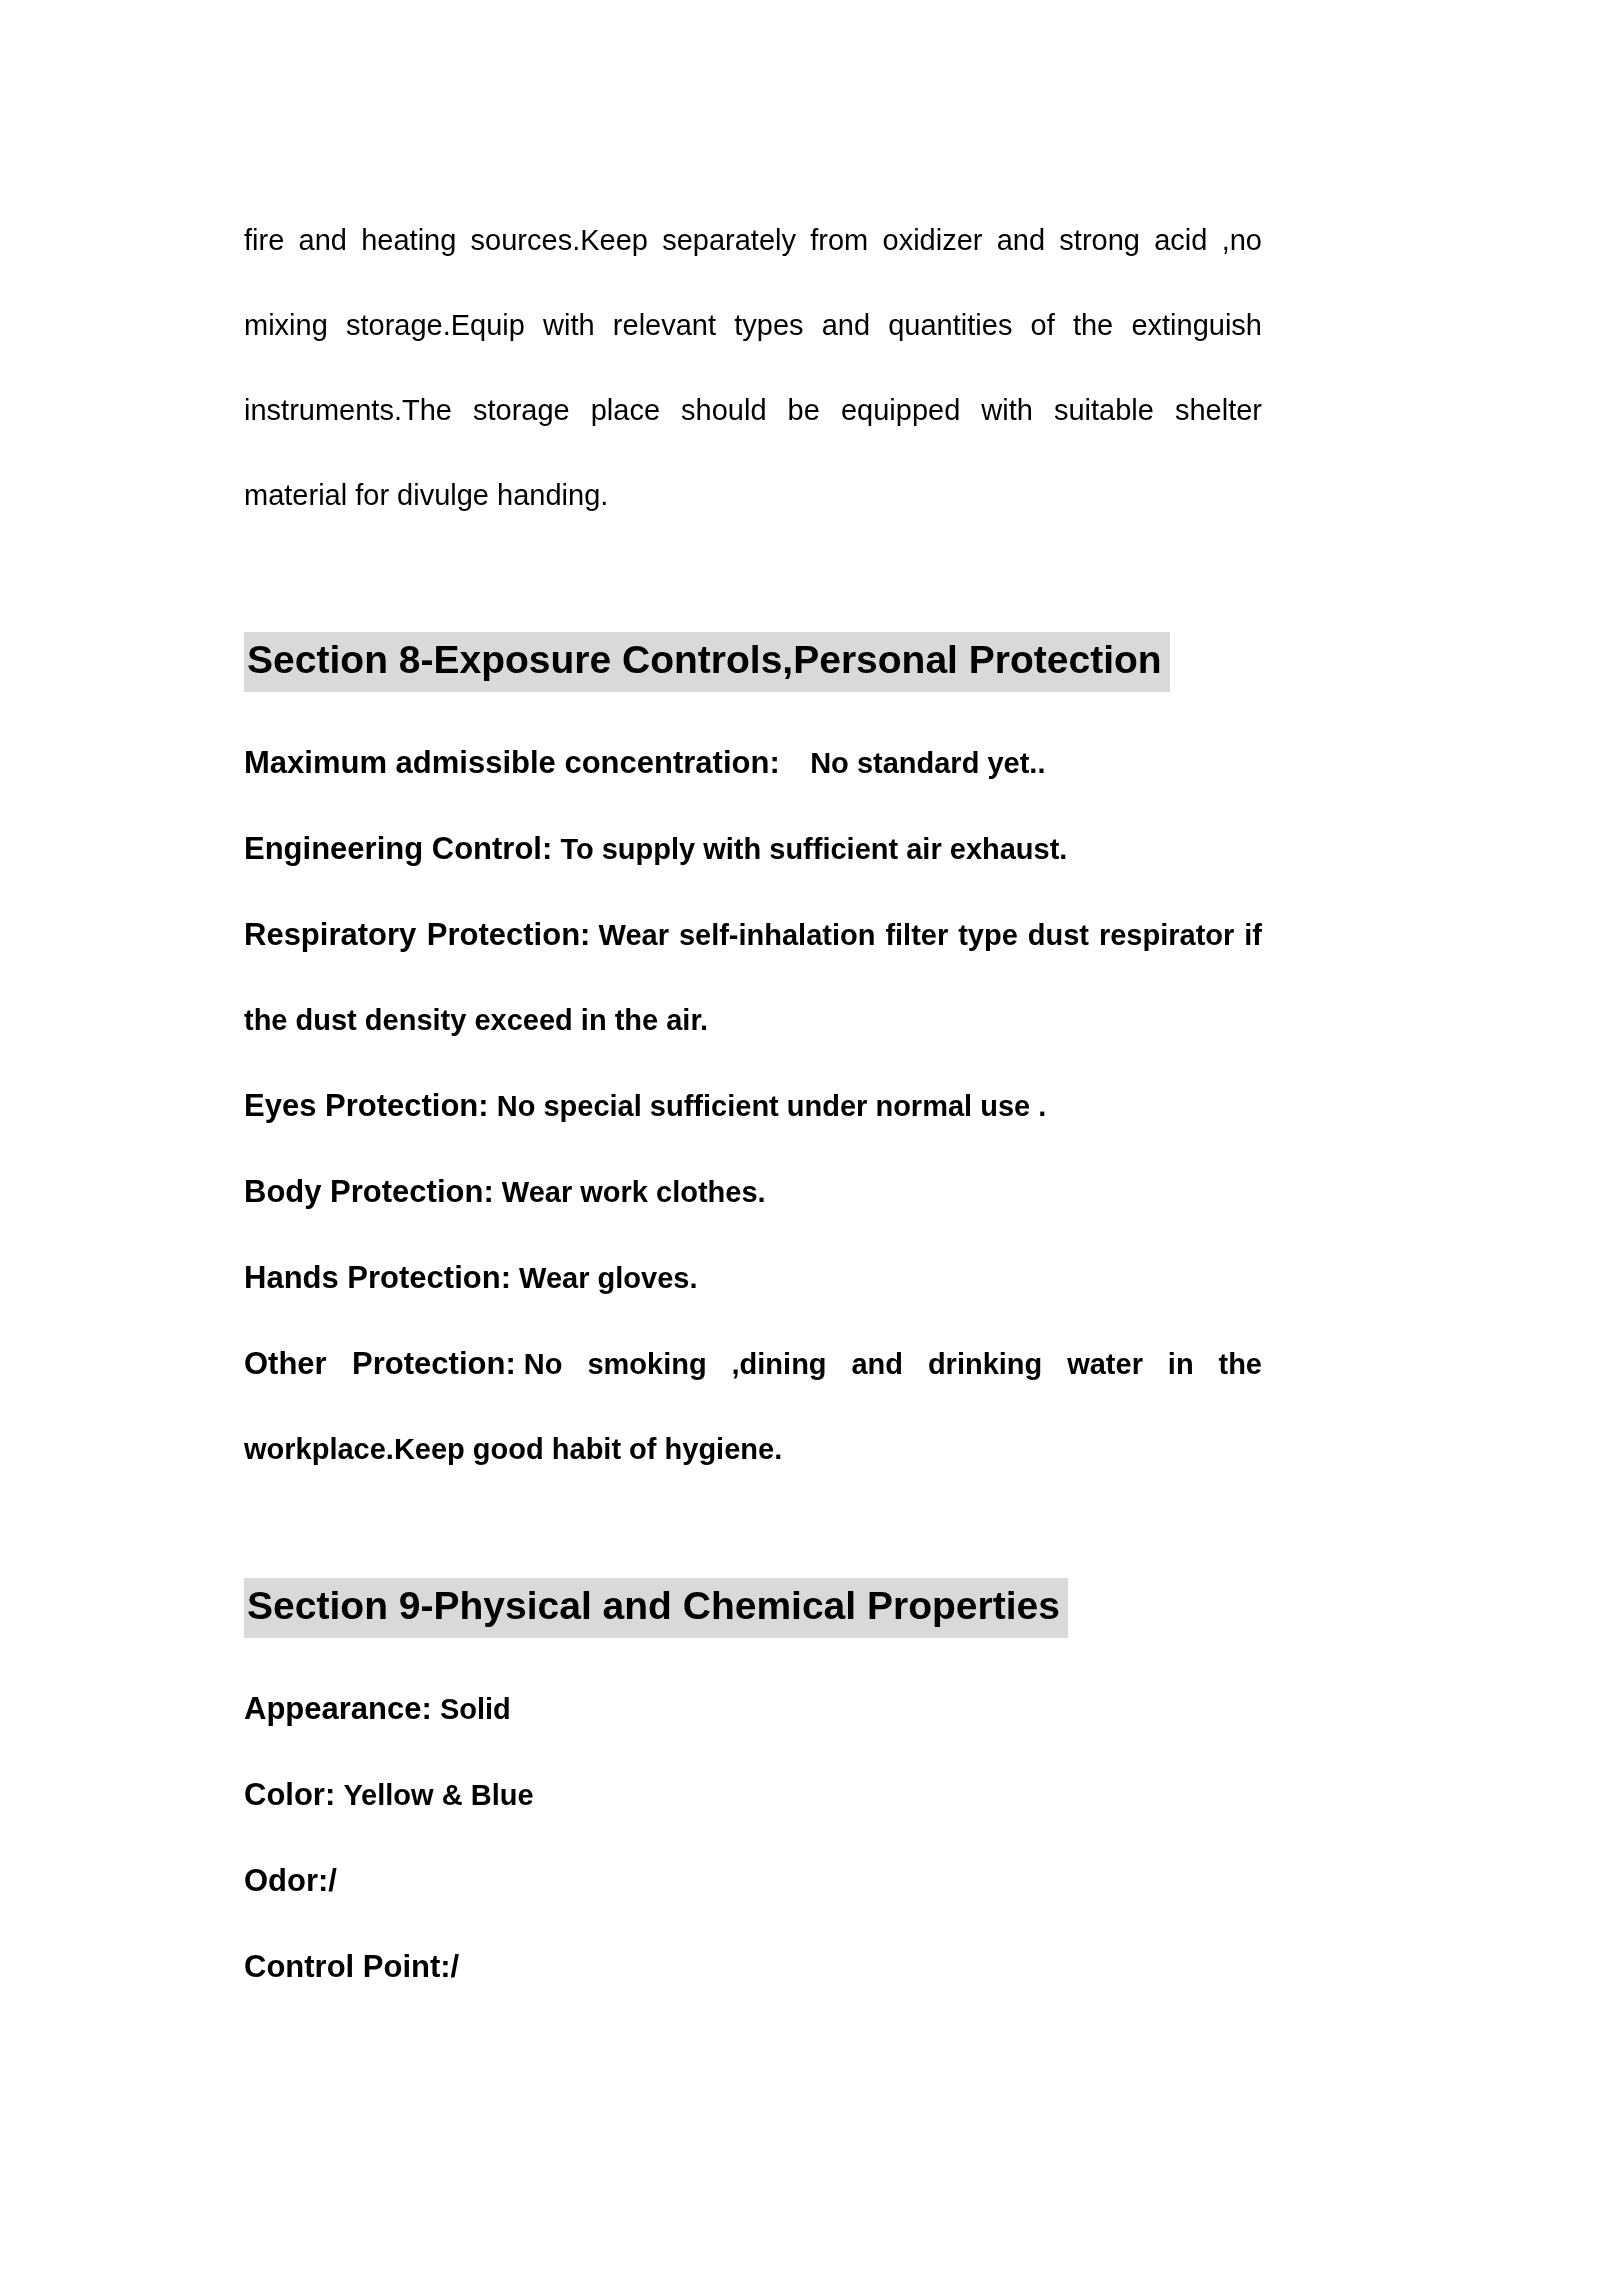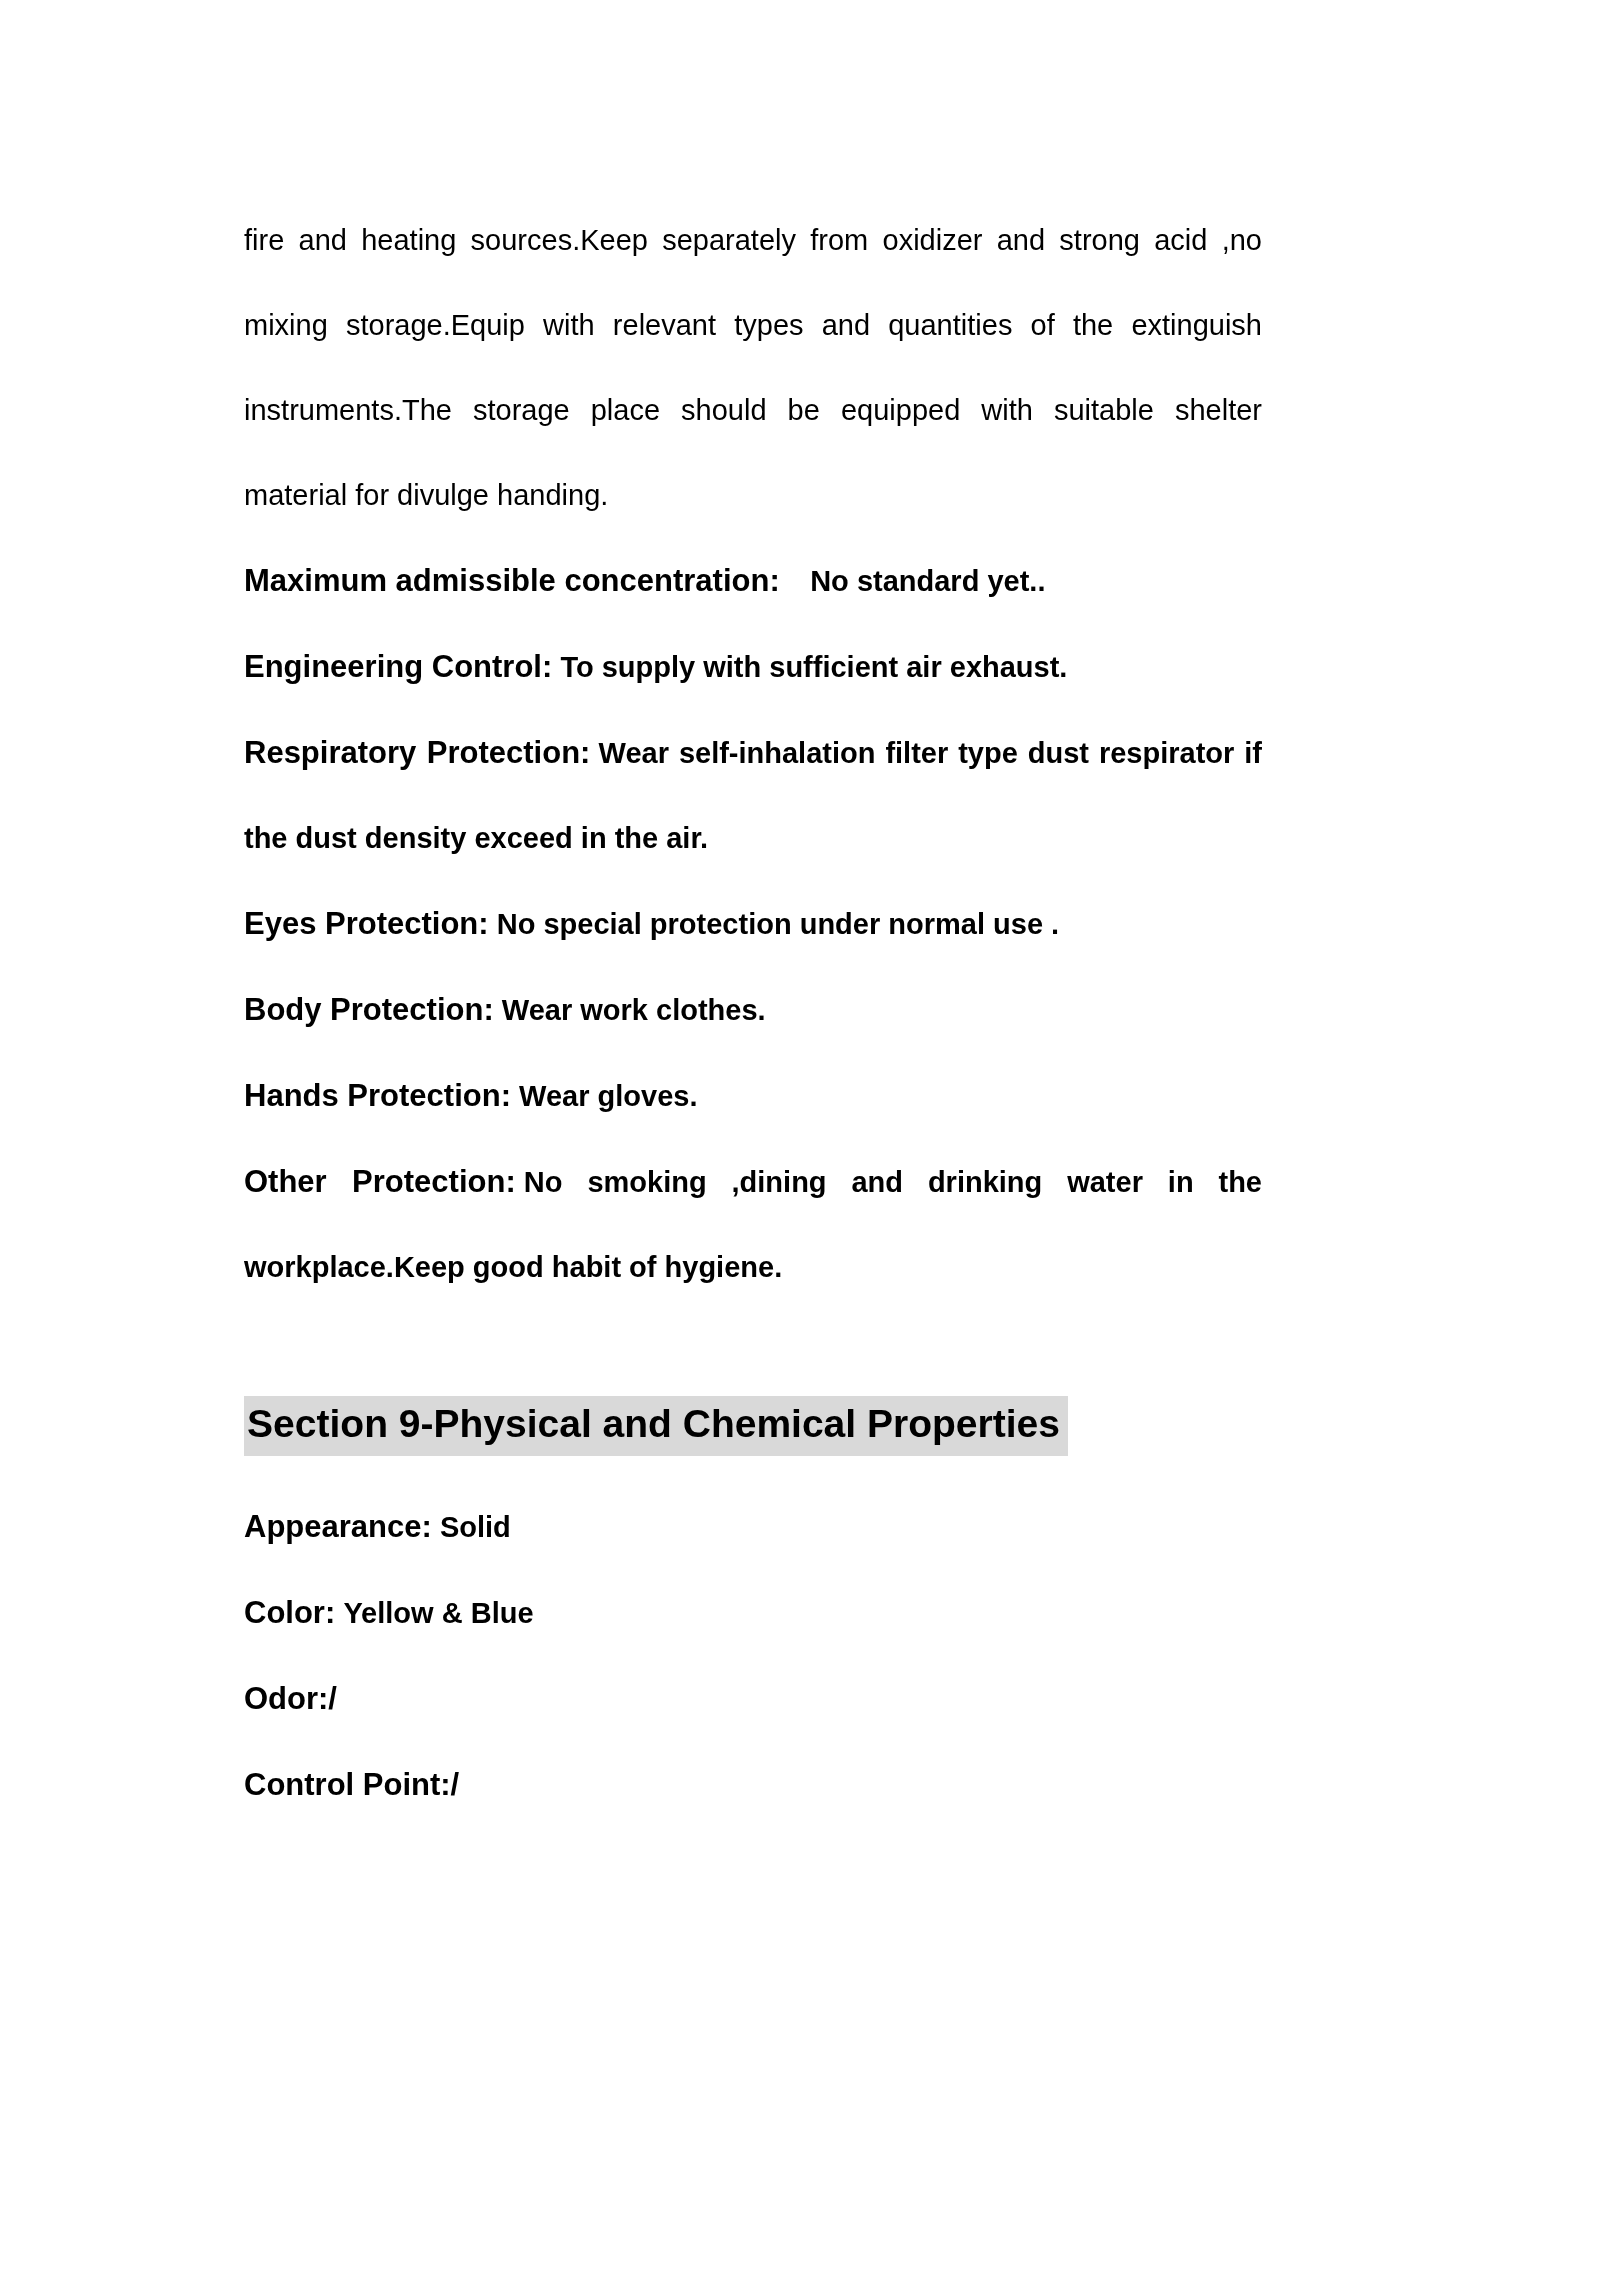--- a/index.html
+++ b/index.html
@@ -58,36 +58,39 @@
   .field .val.no-gap { margin-left: 0; }
   .field .val:empty { margin-left: 0; }
 </style>
 </head>
 <body>
 
 <div class="page">
 
   <p class="para">fire and heating sources.Keep separately from oxidizer and strong acid ,no mixing storage.Equip with relevant types and quantities of the extinguish instruments.The storage place should be equipped with suitable shelter material for divulge handing.</p>
 
+  <div class="heading-wrap">
+    <h2 class="section-heading">Section 8-Exposure Controls,Personal Protection</h2>
+  </div>
 
   <p class="field">
     <span class="lbl">Maximum admissible concentration:</span><span class="val pre-gap">No standard yet..</span>
   </p>
 
 
   <p class="field">
     <span class="lbl">Engineering Control:</span><span class="val">To supply with sufficient air exhaust.</span>
   </p>
 
   <p class="field">
     <span class="lbl">Respiratory Protection:</span><span class="val">Wear self-inhalation filter type dust respirator if the dust density exceed in the air.</span>
   </p>
 
   <p class="field">
-    <span class="lbl">Eyes Protection:</span><span class="val">No special protection under normal use .</span>
+    <span class="lbl">Eyes Protection:</span><span class="val">No special sufficient under normal use .</span>
   </p>
 
   <p class="field">
     <span class="lbl">Body Protection:</span><span class="val">Wear work clothes.</span>
   </p>
 
   <p class="field">
     <span class="lbl">Hands Protection:</span><span class="val">Wear gloves.</span>
   </p>
 

